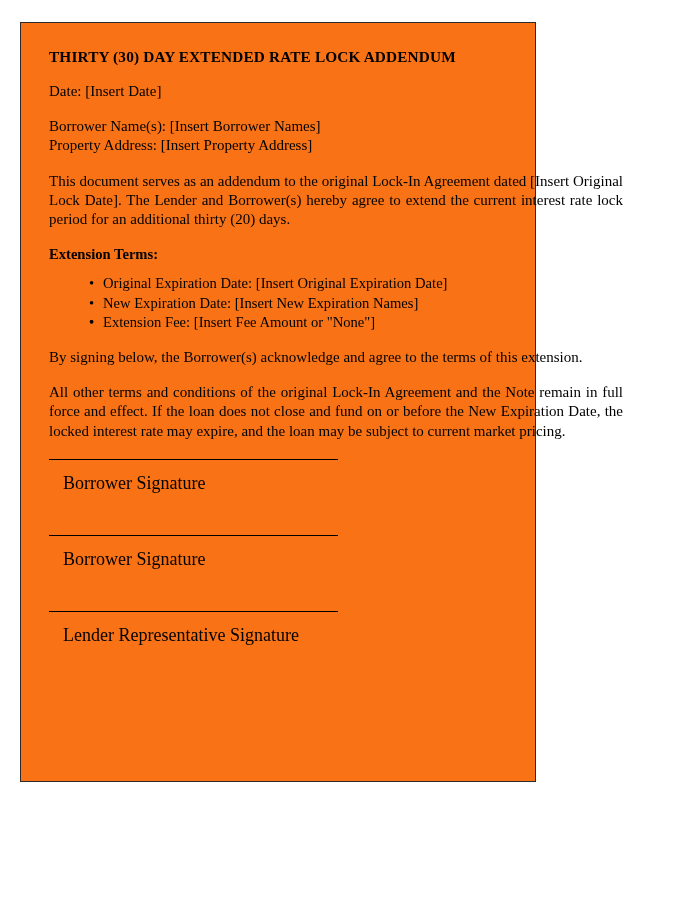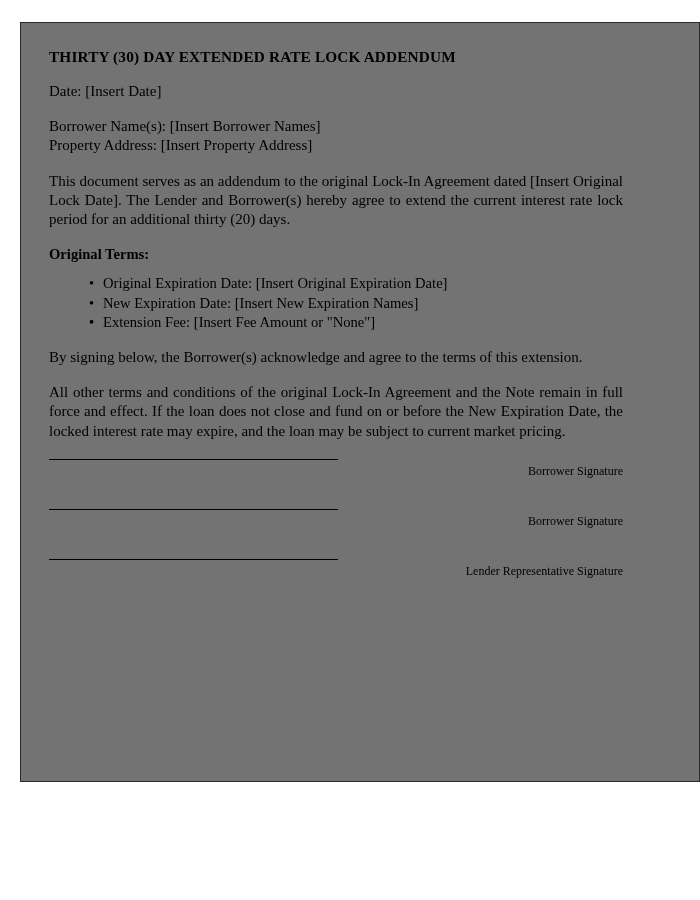--- a/index.html
+++ b/index.html
@@ -11,25 +11,25 @@
     width: 700px;
     height: 900px;
     font-family: "Liberation Serif", "DejaVu Serif", serif;
     color: #000000;
     overflow: hidden;
   }
   .page-frame {
     position: absolute;
     left: 20px;
     top: 22px;
-    width: 680px;
+    width: 516px;
     height: 760px;
     border: 1.3px solid #2a2a2a;
     box-sizing: border-box;
-    background: #737373;
+    background: #f97316;
   }
   .page-body {
     position: absolute;
     left: 28px;
     top: 24px;
     width: 574px;
   }
   .doc-title {
     font-size: 15.3px;
     font-weight: bold;
@@ -83,24 +83,23 @@
   .sign-block:first-of-type {
     margin-top: 18px;
   }
   .sign-rule {
     width: 289px;
     height: 0;
     border-top: 1.3px solid #000000;
     margin: 0 0 2px 0;
   }
   .sign-label {
-    font-size: 12px;
+    font-size: 18px;
     line-height: 19.2px;
-    margin: 0;
-    text-align: right;
+    margin: 14px;
   }
   .sign-gap {
     height: 14px;
   }
 </style>
 </head>
 <body>
 
 <div class="page-frame">
   <div class="page-body">
@@ -109,21 +108,21 @@
 
     <p class="para flush">Date: [Insert Date]</p>
 
     <p class="para flush">
       <span class="info-line">Borrower Name(s): [Insert Borrower Names]</span>
       <span class="info-line">Property Address: [Insert Property Address]</span>
     </p>
 
     <p class="para para-last-line-left">This document serves as an addendum to the original Lock-In Agreement dated [Insert Original Lock Date]. The Lender and Borrower(s) hereby agree to extend the current interest rate lock period for an additional thirty (20) days.</p>
 
-    <p class="section-heading">Original Terms:</p>
+    <p class="section-heading">Extension Terms:</p>
 
     <ul class="terms-list">
       <li>
         <span class="bullet-dot">•</span>
         <span>Original Expiration Date: [Insert Original Expiration Date]</span>
       </li>
       <li>
         <span class="bullet-dot">•</span>
         <span>New Expiration Date: [Insert New Expiration Names]</span>
       </li>

